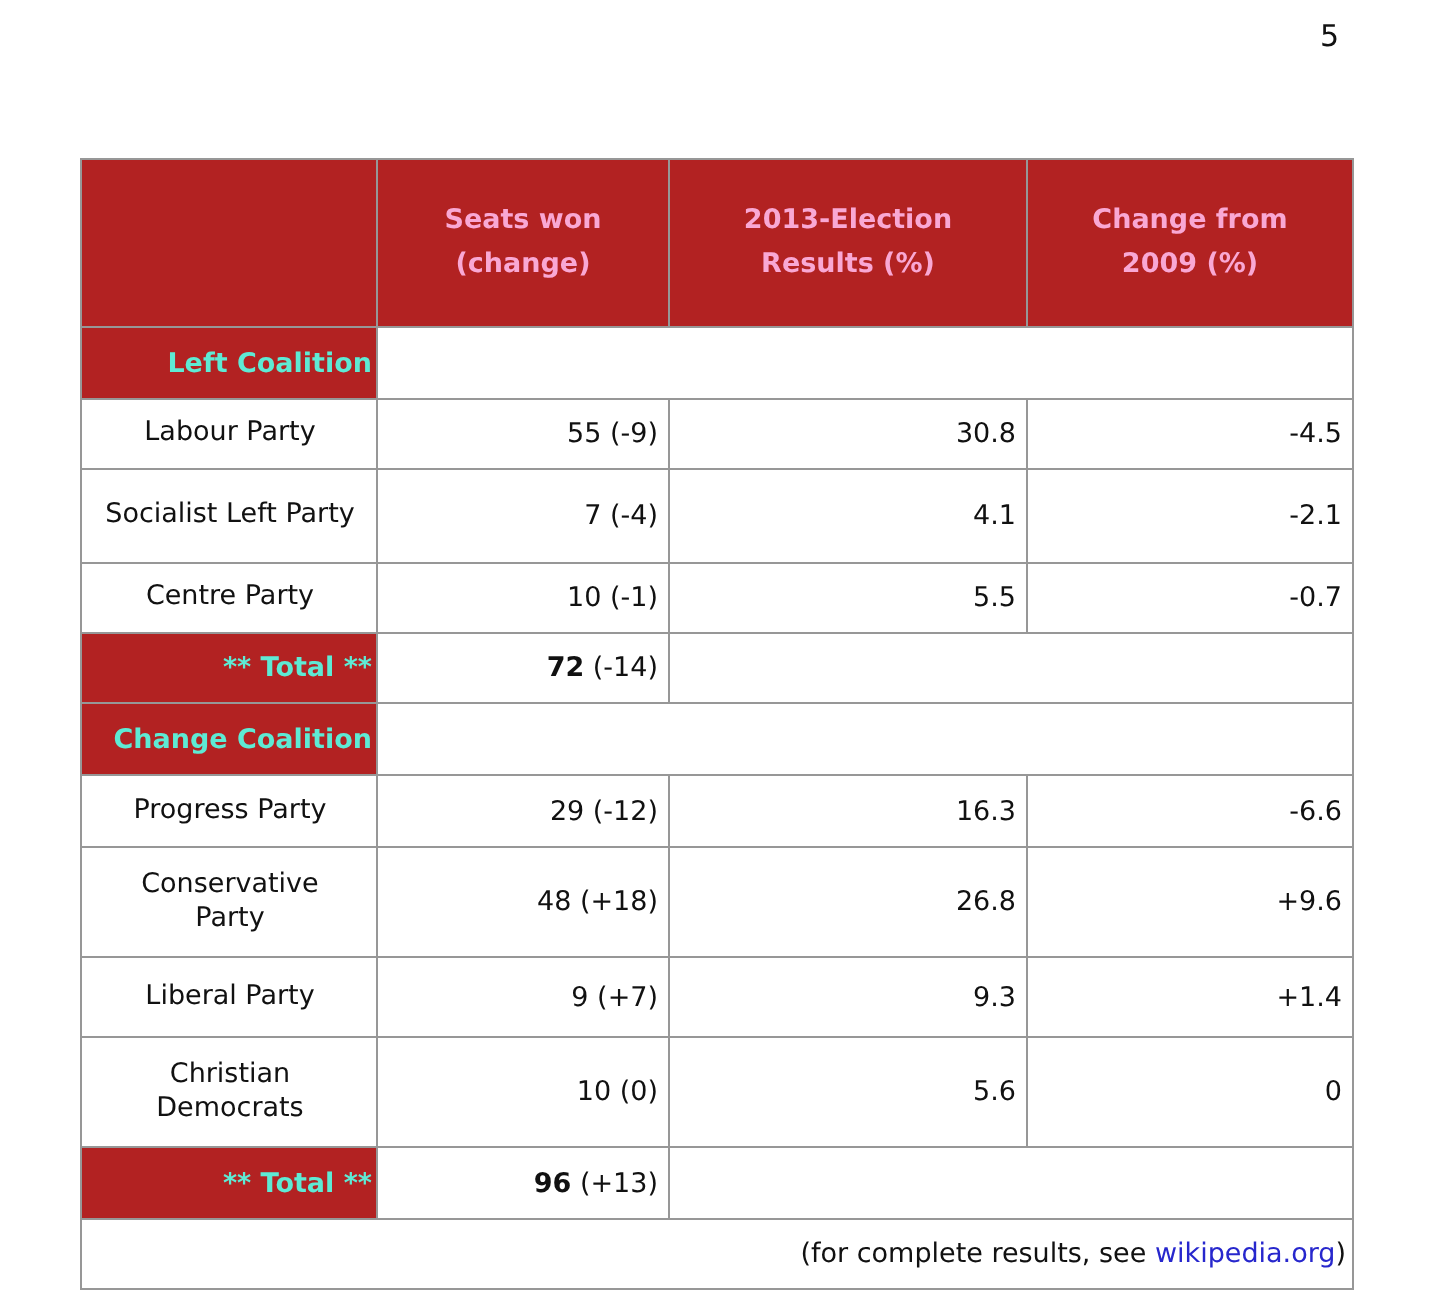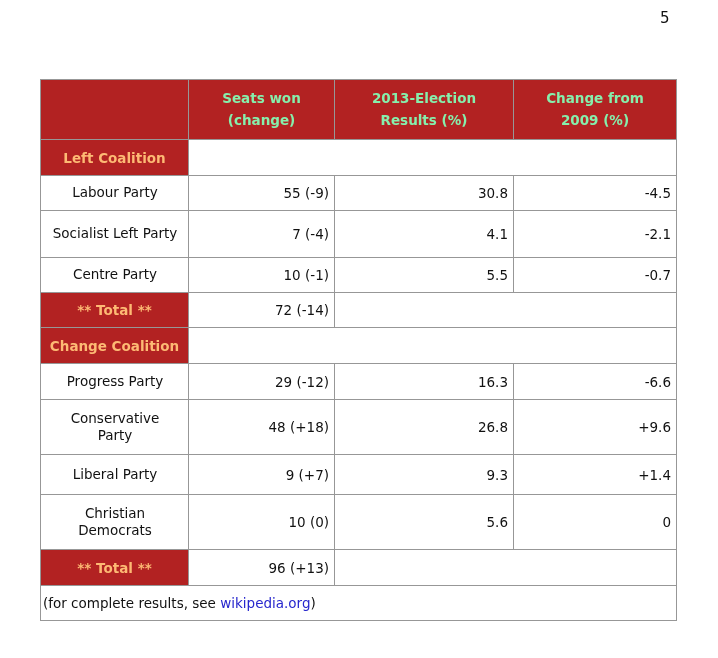--- a/index.html
+++ b/index.html
@@ -31,53 +31,53 @@
     table-layout: fixed;
   }
   table.results td {
     border: 1px solid #979797;
     font-size: 13.5px;
     vertical-align: middle;
     overflow: hidden;
   }
   td.hdr {
     background: #b22222;
-    color: #86efac;
+    color: #f9a8d4;
     font-weight: bold;
     text-align: center;
     white-space: pre-line;
     line-height: 1.6;
-    padding: 8px;
+    padding: 20px;
   }
   td.sec {
     background: #b22222;
-    color: #fdba74;
+    color: #5eead4;
     font-weight: bold;
-    text-align: center;
+    text-align: right;
     padding: 2px;
   }
   td.name {
     text-align: center;
     padding: 3px 2px 3px 3px;
     white-space: pre;
     line-height: 1.3;
   }
   td.num {
     text-align: right;
     padding: 3px 5px 3px 2px;
     white-space: nowrap;
   }
   td.spacer {
     background: #ffffff;
   }
   td.footer-cell {
-    text-align: left;
+    text-align: right;
     padding: 3px 3px 3px 2px;
   }
-  .bold { font-weight: normal; }
+  .bold { font-weight: bold; }
   .link {
     color: #2727cd;
     text-decoration: none;
     cursor: pointer;
   }
 </style>
 </head>
 <body>
 
 <div class="page-number">5</div>

